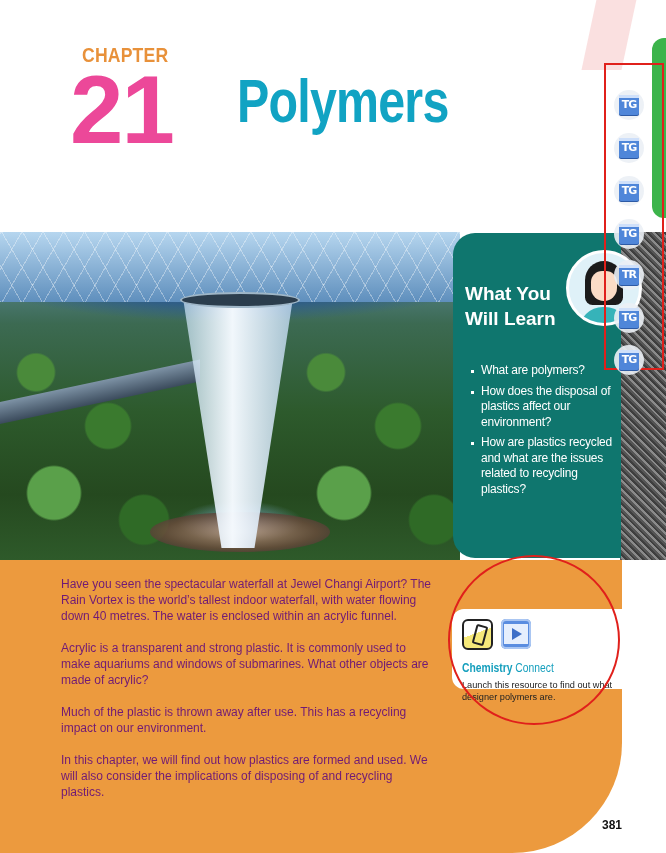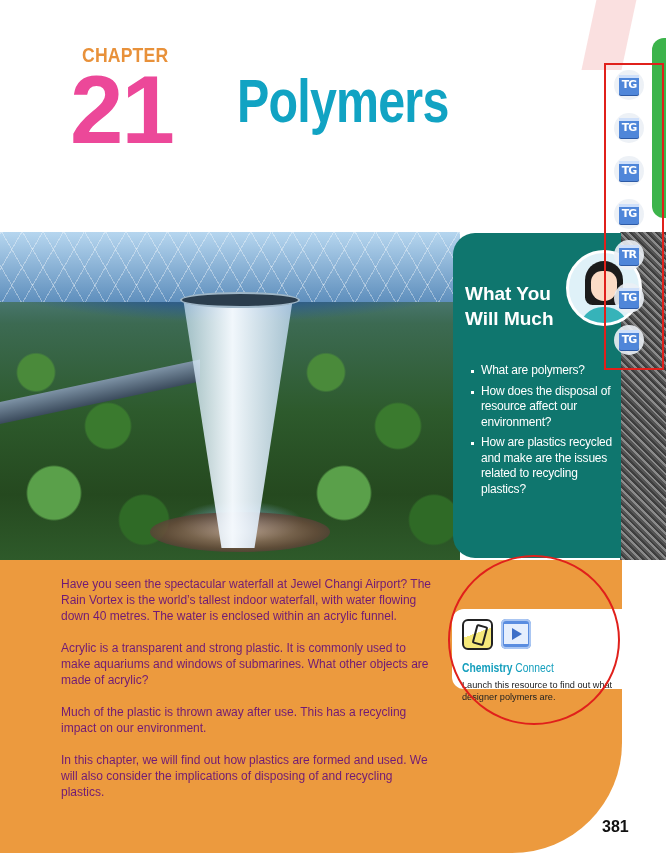--- a/index.html
+++ b/index.html
@@ -129,20 +129,21 @@
     
     .icon-rail {
       position: absolute; left: 604px; top: 63px; width: 60px; height: 307px;
       border: 2px solid #e0201b; box-sizing: border-box;
     }
     .rail-icon {
       position: absolute; left: 8px; width: 30px; height: 30px; border-radius: 50%;
       background: rgba(235,240,245,.9);
       display: flex; align-items: center; justify-content: center;
       cursor: pointer;
+      margin-top: 20px;
     }
     .rail-icon .badge {
       width: 20px; height: 20px; background: #4f86d9; border-radius: 2px;
       box-shadow: 0 1px 0 #2d5aa5; position: relative;
       color: #fff; font-weight: bold; font-size: 11px; line-height: 20px; text-align: center;
       font-family: "DejaVu Sans", sans-serif; letter-spacing: -1px;
     }
     .rail-icon .badge::before {
       content: ""; position: absolute; left: 0; top: 0; right: 0; height: 3px; background: #cfe0fa;
     }
@@ -194,21 +195,21 @@
       position: absolute; left: 10px; top: 70px; width: 156px;
       font-family: Liberation Sans, sans-serif;
       font-size: 9.2px; line-height: 12px; color: #222;
     }
     .red-circle {
       position: absolute; left: 448px; top: 555px; width: 172px; height: 170px;
       border: 2px solid #e0201b; border-radius: 50%; box-sizing: border-box;
       pointer-events: none;
     }
     .page-number {
-      position: absolute; left: 602px; top: 818px; font-size: 16px; font-weight: bold; color: #111;
+      position: absolute; left: 602px; top: 818px; font-size: 12px; font-weight: bold; color: #111;
     }
   </style>
 </head>
 <body>
 
 <div class="ribbon"></div>
 <div class="green-tab"></div>
 
 <div class="chapter-label">CHAPTER</div>
 <div class="chapter-number">21</div>
@@ -226,26 +227,26 @@
 <div class="grey-strip"></div>
 
 <div class="learn-panel">
   <div class="avatar">
     <div class="hair"></div>
     <div class="face"></div>
     <div class="shirt"></div>
   </div>
   <div class="learn-title">
     <div>What You</div>
-    <div>Will Much</div>
+    <div>Will Learn</div>
   </div>
   <ul class="learn-list">
     <li>What are polymers?</li>
-    <li>How does the disposal of resource affect our environment?</li>
-    <li>How are plastics recycled and make are the issues related to recycling plastics?</li>
+    <li>How does the disposal of plastics affect our environment?</li>
+    <li>How are plastics recycled and what are the issues related to recycling plastics?</li>
   </ul>
 </div>
 
 <div class="icon-rail">
   <div class="rail-icon" style="top:5px">
     <span class="badge">TG</span>
   </div>
   <div class="rail-icon" style="top:48px">
     <span class="badge">TG</span>
   </div>

